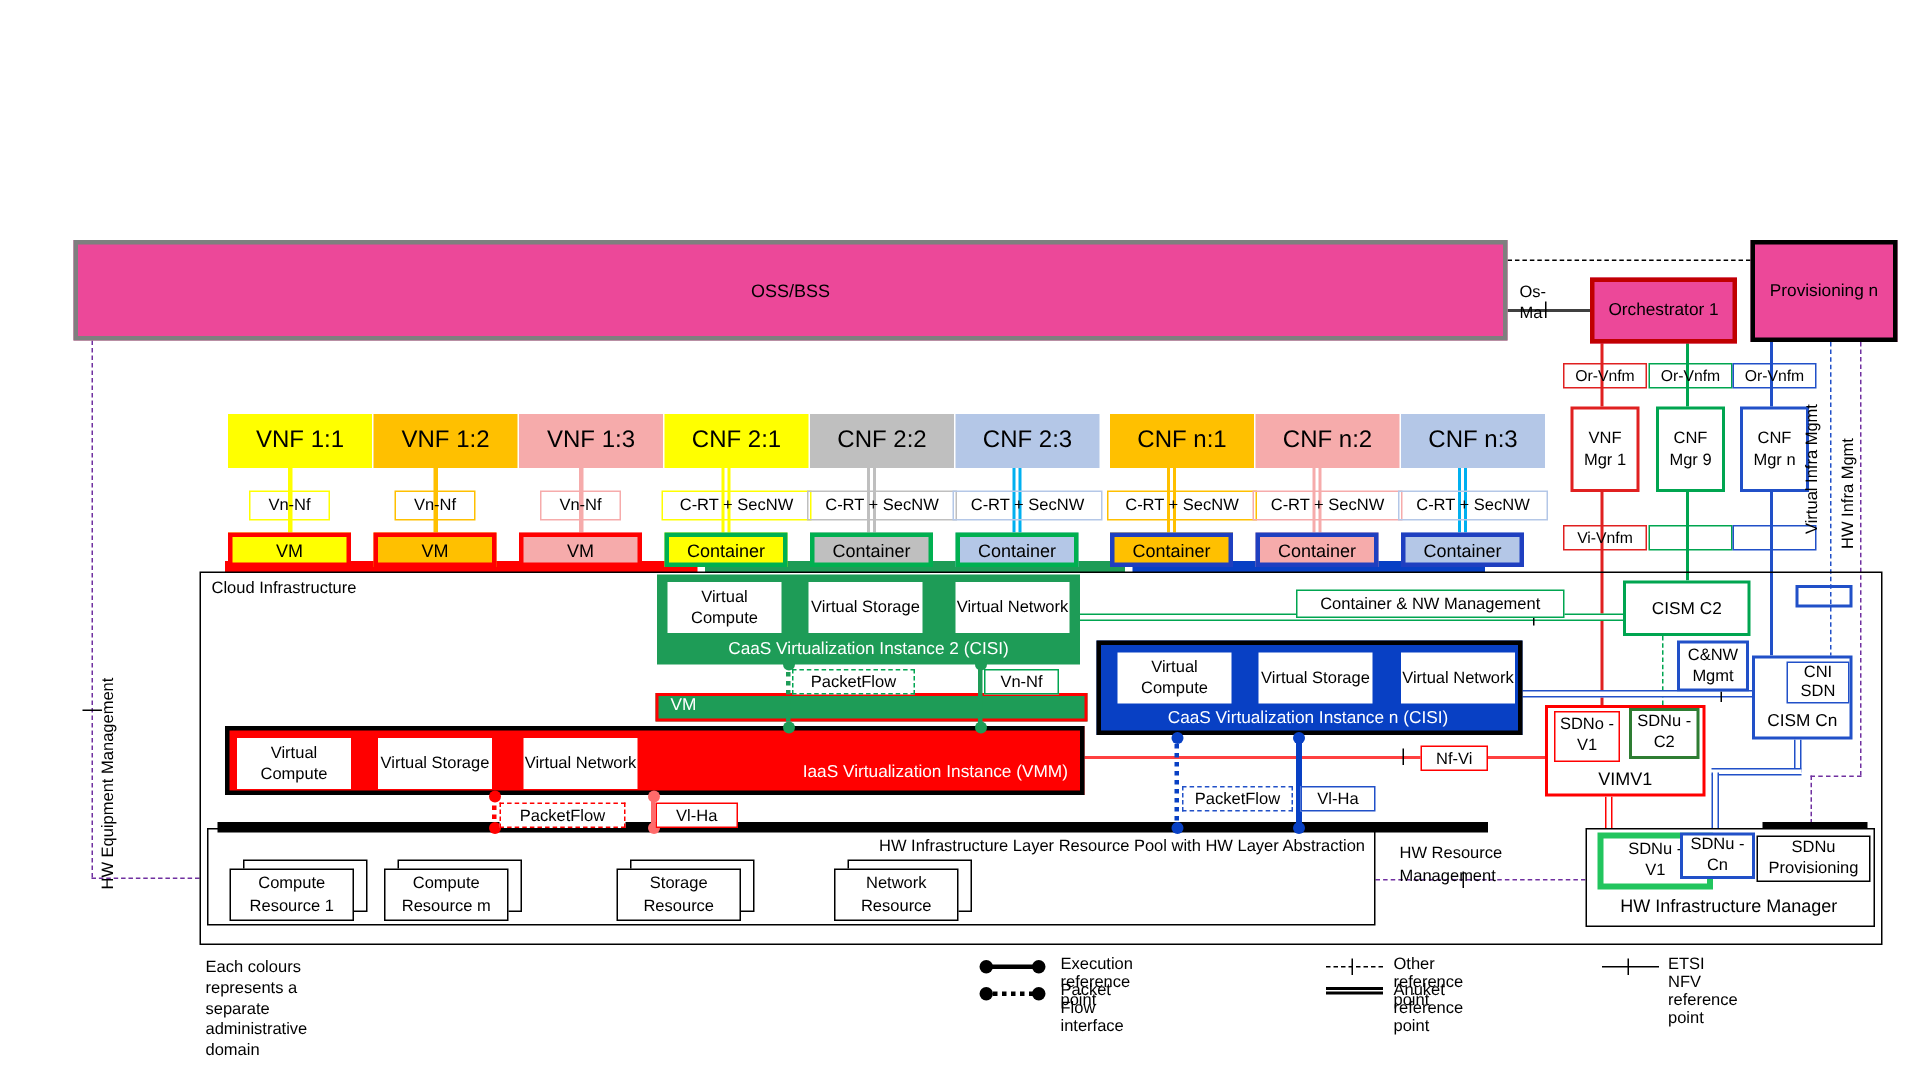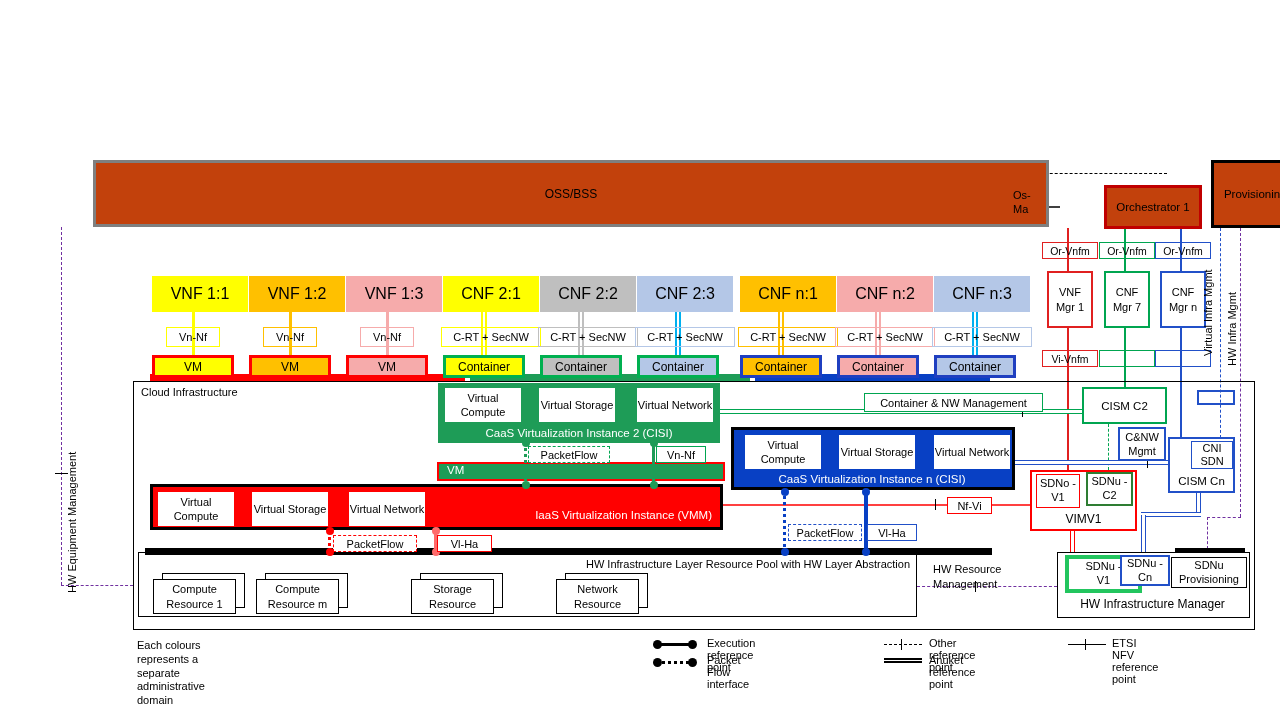--- a/index.html
+++ b/index.html
@@ -18,21 +18,21 @@
   .vdash { position:absolute; width:0; border-left:1.5px dashed; }
   .hdash { position:absolute; height:0; border-top:1.5px dashed; }
   .vdot  { position:absolute; width:0; border-left:3px dotted; }
   .hdbl  { position:absolute; height:5px; border-top:1.7px solid; border-bottom:1.7px solid; background:#fff; }
   .vdbl  { position:absolute; width:5px; border-left:1.7px solid; border-right:1.7px solid; background:#fff; }
   .tickv { position:absolute; width:0; height:11px; border-left:1.6px solid #000; }
   .tickh { position:absolute; height:0; width:13px; border-top:1.6px solid #000; }
   .dot { position:absolute; width:8px; height:8px; border-radius:50%; }
 
   
-  .wbox { position:absolute; background:#c2410c; border:1.5px solid #000;margin-left:44px; }
+  .wbox { position:absolute; background:#ec4899; border:1.5px solid #000; }
   .lbl  { position:absolute; background:#fff; font-size:11px; display:flex; align-items:center; justify-content:center; text-align:center; }
 
   
   .nf-col { position:absolute; top:276px; width:82px; height:102px; }
   .nf-col:nth-child(1){left:152px} .nf-col:nth-child(2){left:249px} .nf-col:nth-child(3){left:346px}
   .nf-col:nth-child(4){left:443px} .nf-col:nth-child(5){left:540px} .nf-col:nth-child(6){left:637px}
   .nf-col:nth-child(7){left:740px} .nf-col:nth-child(8){left:837px} .nf-col:nth-child(9){left:934px}
   .nf-box { position:absolute; left:0; top:0; width:96px; height:36px; background:var(--fill);
             font-size:16px; display:flex; align-items:center; justify-content:center; }
   .nf-wire { position:absolute; top:36px; height:43px; left:38px; width:6px;
@@ -149,21 +149,21 @@
     </div>
 
     <div>
         <div class="mgr-col" style="--color: #E02020;">
         <div class="mgr-top">Or-Vnfm</div>
         <div class="mgr-box">VNF Mgr 1</div>
         <div class="mgr-bot">Vi-Vnfm</div>
       </div>
         <div class="mgr-col" style="--color: #00A550;">
         <div class="mgr-top">Or-Vnfm</div>
-        <div class="mgr-box">CNF Mgr 7</div>
+        <div class="mgr-box">CNF Mgr 9</div>
         <div class="mgr-bot"></div>
       </div>
         <div class="mgr-col" style="--color: #2150C8;">
         <div class="mgr-top">Or-Vnfm</div>
         <div class="mgr-box">CNF Mgr n</div>
         <div class="mgr-bot"></div>
       </div>
       </div>
 
     <div class="vtext" style="left:66px;top:398px;height:195px">HW Equipment Management</div>

